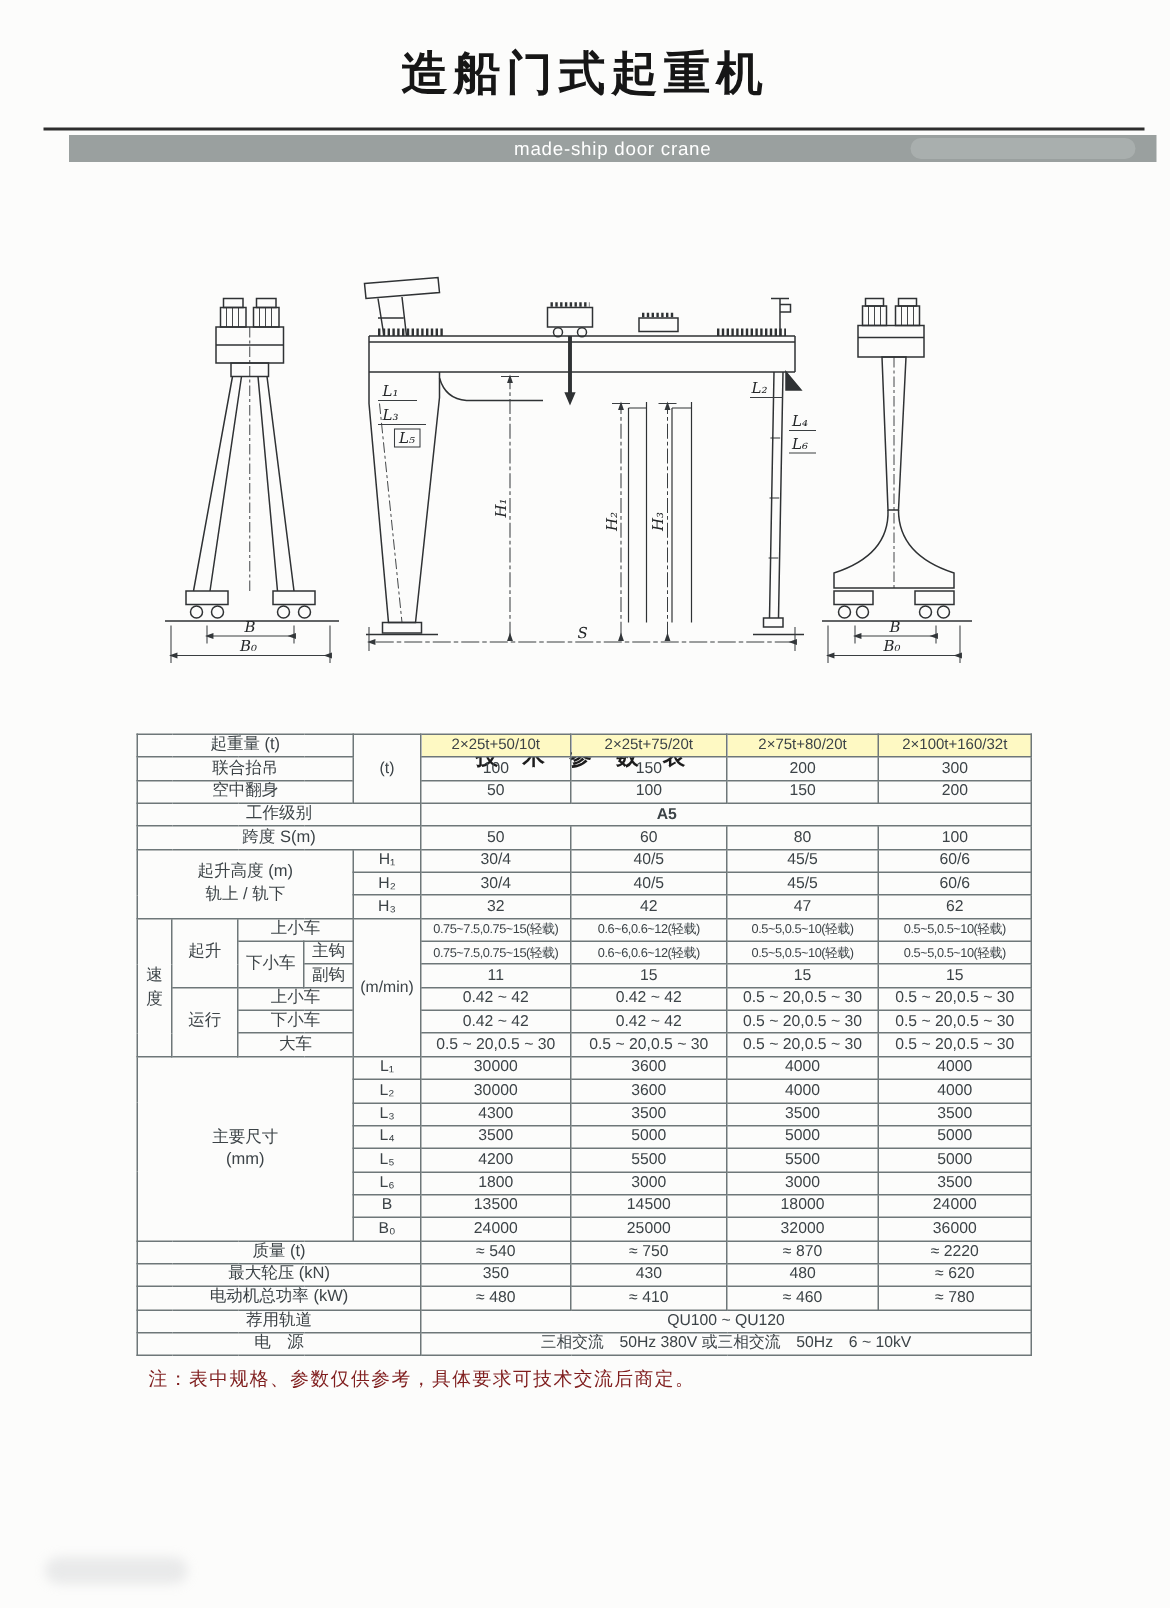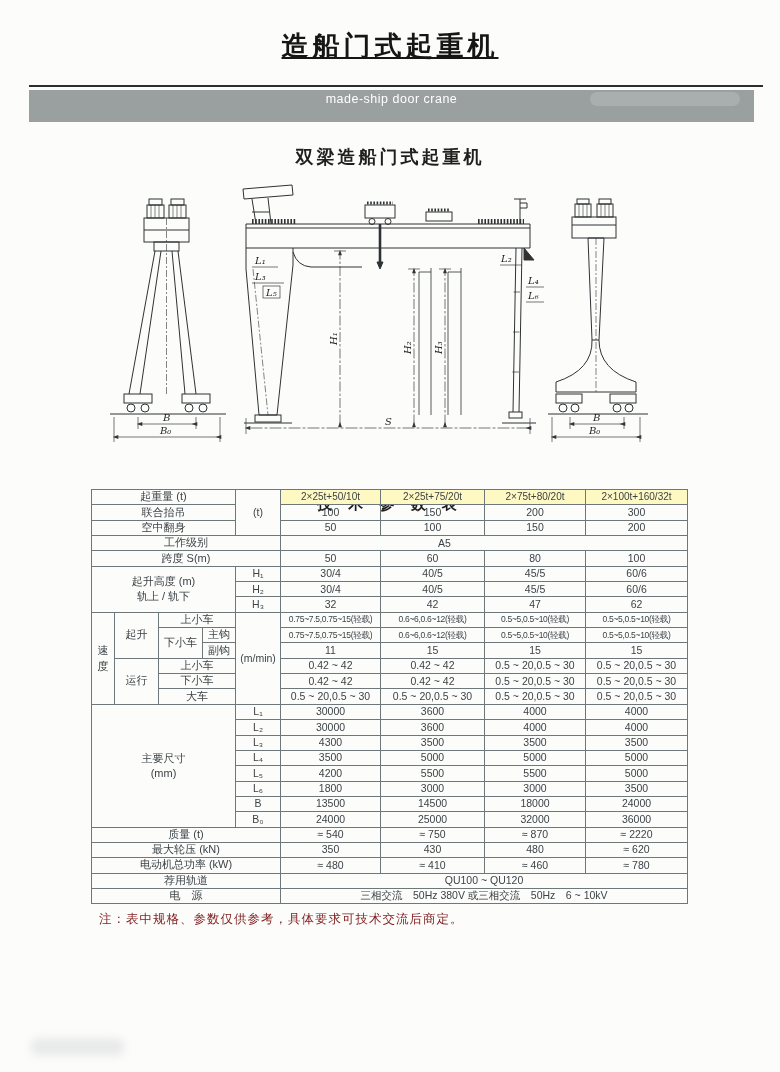--- a/index.html
+++ b/index.html
@@ -2,25 +2,25 @@
 <html><head>
 <meta charset="utf-8">
 <style>
   html,body { margin:0; padding:0; }
   .page {
     position:relative; width:780px; height:1072px; overflow:hidden;
     background:#fcfcfb; font-family:"Liberation Sans", sans-serif; color:#3a4145;
   }
   .main-title {
     position:absolute; top:28px; left:0; width:100%; text-align:center;
-    font-size:27px; font-weight:bold; letter-spacing:4px; color:#161616;text-decoration:underline;
+    font-size:31px; font-weight:bold; letter-spacing:4px; color:#161616;
   }
   .head-rule { position:absolute; top:85px; left:29px; width:734px; height:2px; background:#2e2e2e; }
   .gray-band {
-    position:absolute; top:90px; left:29px; width:725px; height:32px;
+    position:absolute; top:90px; left:46px; width:725px; height:18px;
     background:#9aa09f;
   }
   .gray-band::after {
     content:""; position:absolute; right:14px; top:2px; width:150px; height:14px;
     background:#b6bbba; opacity:.55; border-radius:7px;
   }
   .gray-band-text {
     position:relative; z-index:2; line-height:18px; text-align:center;
     color:#ffffff; font-size:12.5px; letter-spacing:.5px;
   }
@@ -40,21 +40,21 @@
   table.params td {
     border:1px solid #6e7779; height:14.35px; padding:0 1px;
     text-align:center; vertical-align:middle; font-size:10.5px;
     line-height:1.08; color:#3c4347; overflow:hidden; white-space:nowrap;
   }
   table.params td.lbl { font-size:11px; }
   table.params td.model { font-size:10px; background:#fef9c3; }
   table.params td.sm { font-size:8.5px; letter-spacing:-0.3px; }
   table.params td.vert { white-space:normal; word-break:break-all; line-height:1.5; font-size:11px; }
   table.params td.two-line { white-space:normal; line-height:1.35; font-size:11px; }
-  table.params td.a5cell { padding-right:80px; }
+  table.params td.a5cell { padding-right:80px;font-weight:bold; }
   .note {
     position:absolute; top:911px; left:99px; font-size:12.5px;
     color:#7f1d1d; letter-spacing:1px;
   }
   .smudge {
     position:absolute; left:30px; top:1038px; width:95px; height:18px;
     background:#c6c8cb; opacity:.35; filter:blur(4px); border-radius:9px;
   }
   .dlab { font:italic 10px "DejaVu Serif", serif; fill:#232628; }
 </style>
@@ -62,21 +62,20 @@
 <body>
 
 <div class="page">
 
   <div class="main-title">造船门式起重机</div>
   <div class="head-rule"></div>
   <div class="gray-band">
     <div class="gray-band-text">made-ship door crane</div>
   </div>
 
-  <div class="diagram-title">双梁造船门式起重机</div>
 
   <svg class="drawing" width="780" height="285" viewBox="0 0 780 285">
     <defs>
       <marker id="arr" markerWidth="9" markerHeight="8" refX="4.5" refY="4" orient="auto">
         <path d="M0.5,1.2 L8.5,4 L0.5,6.8 Z" fill="#33373a"></path>
       </marker>
     </defs>
 
     <g stroke="#2f3234" fill="none" stroke-width="1">
       <rect x="149" y="27" width="13" height="6"></rect>

